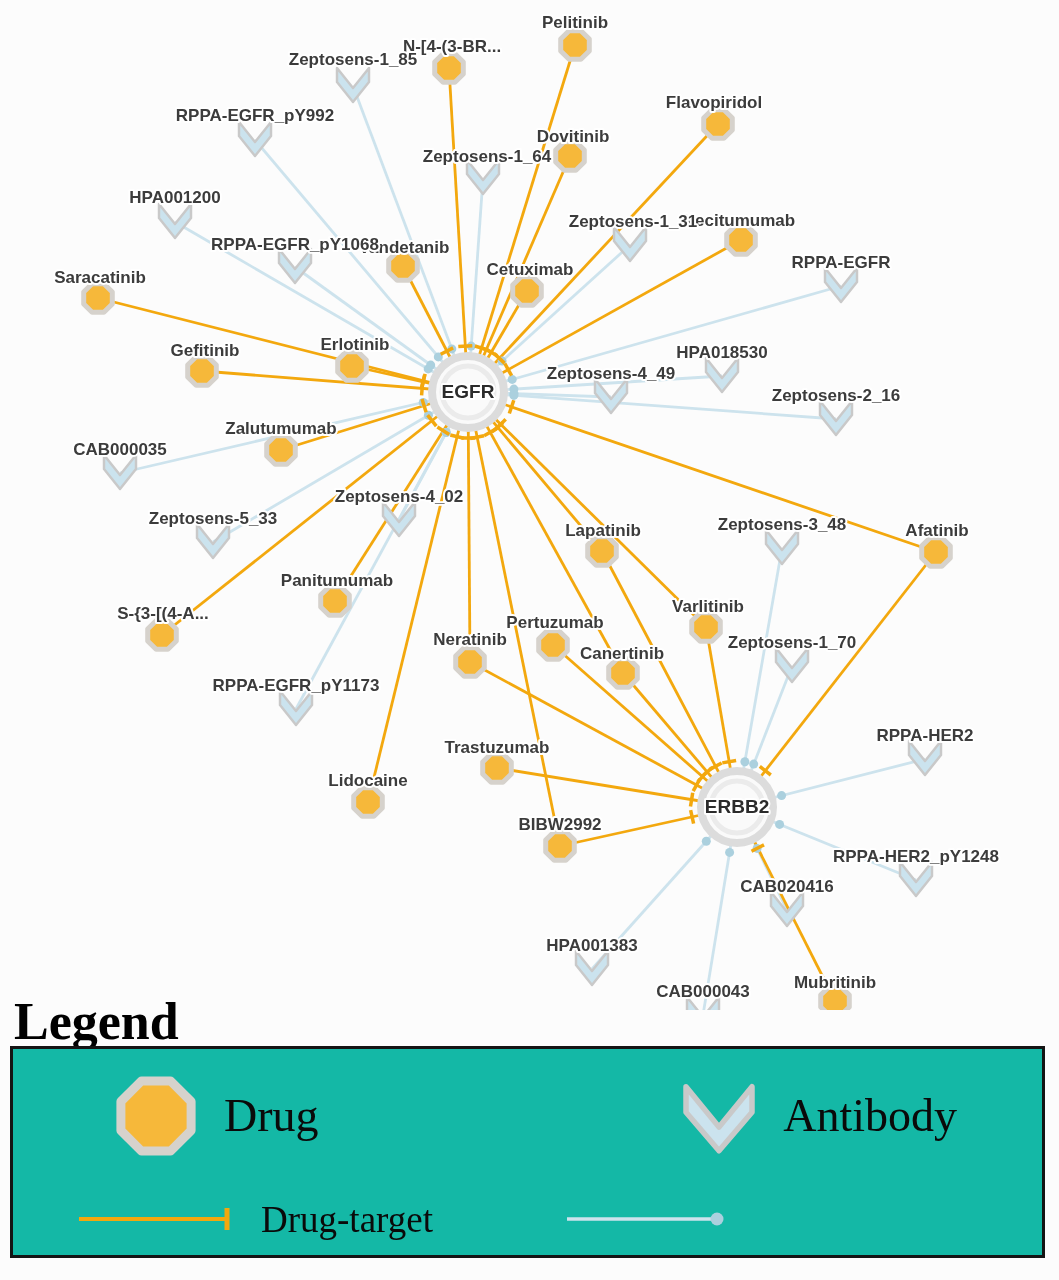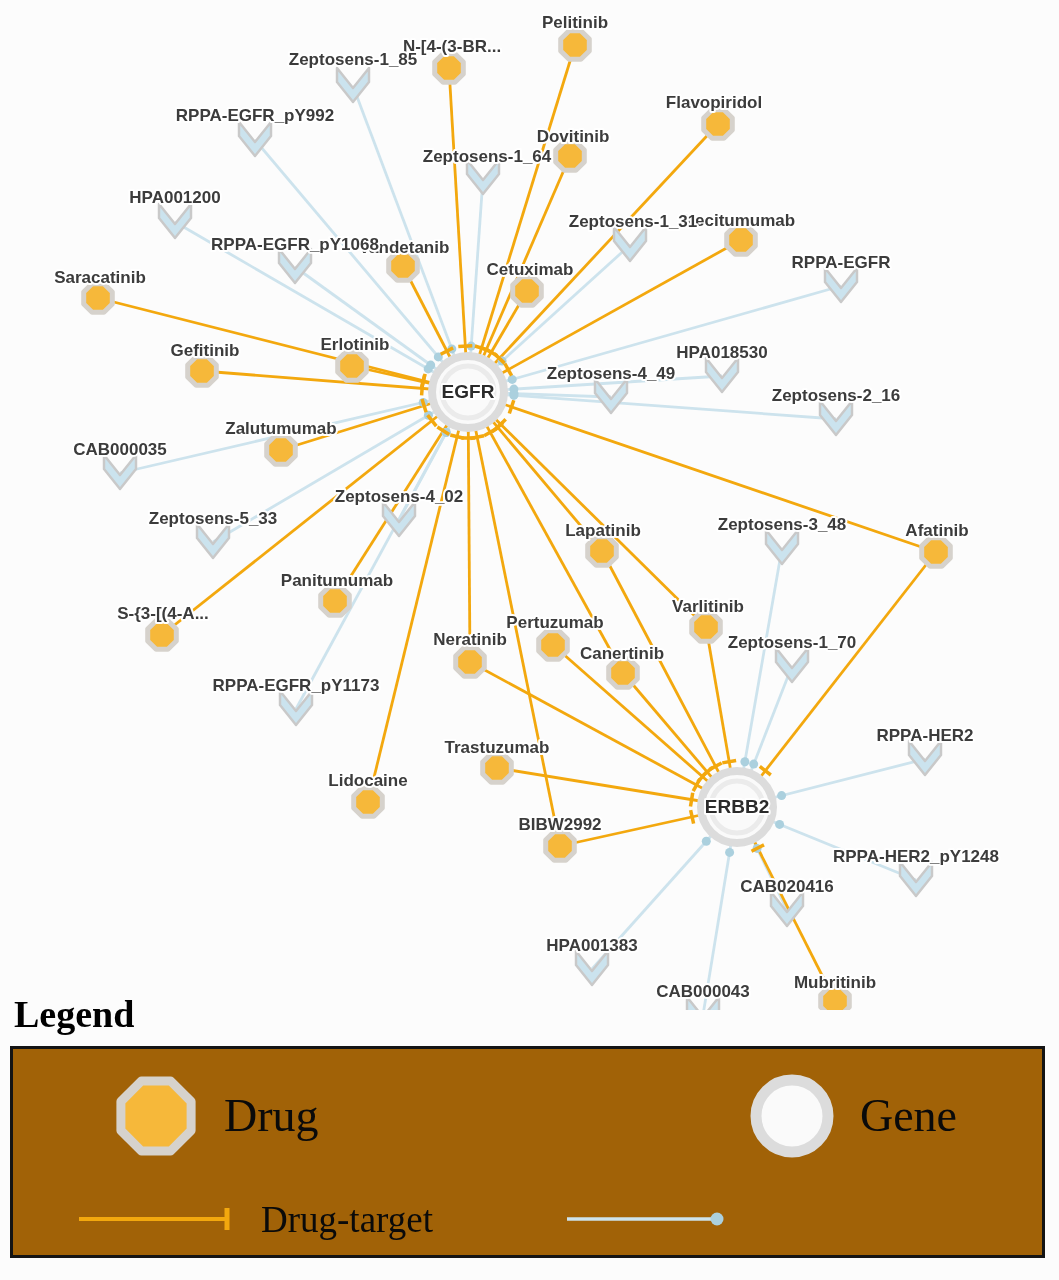--- a/index.html
+++ b/index.html
@@ -16,25 +16,25 @@
     font-family:"Liberation Sans",sans-serif;
     font-weight:bold;font-size:17px;
     fill:#3c3c3c;
     paint-order:stroke;stroke:#ffffff;stroke-width:4px;stroke-linejoin:round;
     text-anchor:middle;
   }
   .gene-label{font-size:19px;fill:#2b2b2b;}
 
   .legend-title{
     position:absolute;left:14px;top:992px;
-    font-family:"Liberation Serif",serif;font-weight:bold;font-size:38px;color:#000;
+    font-family:"Liberation Serif",serif;font-weight:bold;font-size:52px;color:#000;
   }
   .legend-box{
     position:absolute;left:10px;top:1046px;width:1035px;height:212px;
-    border:3px solid #141414;background:#a16207;
+    border:3px solid #141414;background:#14b8a6;
     box-sizing:border-box;
     display:flex;flex-direction:column;
   }
   .legend-row{display:flex;align-items:center;}
   .row-nodes{flex:1;justify-content:space-between;padding:0 85px 0 95px;}
   .row-edges{height:72px;justify-content:flex-start;padding-left:62px;gap:130px;}
   .legend-item{display:flex;align-items:center;gap:20px;}
   .li-label-big{font-family:"Liberation Serif",serif;font-size:46px;color:#0a0a0a;line-height:1;}
   .li-label-med{font-family:"Liberation Serif",serif;font-size:37px;color:#0a0a0a;line-height:1;}
 </style>
@@ -345,27 +345,27 @@
   <div class="legend-box">
     <div class="legend-row row-nodes">
 
       <div class="legend-item">
         <svg width="96" height="96" viewBox="0 0 96 96">
           <polygon points="83.1,62.5 62.5,83.1 33.5,83.1 12.9,62.5 12.9,33.5 33.5,12.9 62.5,12.9 83.1,33.5" style="fill:var(--drug-fill);stroke:var(--drug-stroke);stroke-width:9;stroke-linejoin:round;"></polygon>
         </svg>
         <span class="li-label-big">Drug</span>
       </div>
 
+
       <div class="legend-item">
-        <svg width="96" height="96" viewBox="0 0 96 96">
-          <circle cx="48" cy="48" r="36" style="fill:var(--gene-fill);stroke:var(--gene-stroke);stroke-width:11;"></circle>
+        <svg width="88" height="92" viewBox="0 0 96 96">
+          <path d="M 12 16 L 48 60 L 84 16 L 84 44 L 48 86 L 12 44 Z" style="fill:var(--antibody-fill);stroke:var(--antibody-stroke);stroke-width:6;stroke-linejoin:round;"></path>
         </svg>
-        <span class="li-label-big">Gene</span>
+        <span class="li-label-big">Antibody</span>
       </div>
-
 
     </div>
     <div class="legend-row row-edges">
 
       <div class="legend-item">
         <svg width="166" height="30" viewBox="0 0 166 30">
           <line x1="4" y1="15" x2="152" y2="15" style="stroke:var(--edge-drug);stroke-width:4;"></line>
           <line x1="152" y1="4" x2="152" y2="26" style="stroke:var(--edge-drug);stroke-width:5;"></line>
         </svg>
         <span class="li-label-med">Drug-target</span>

